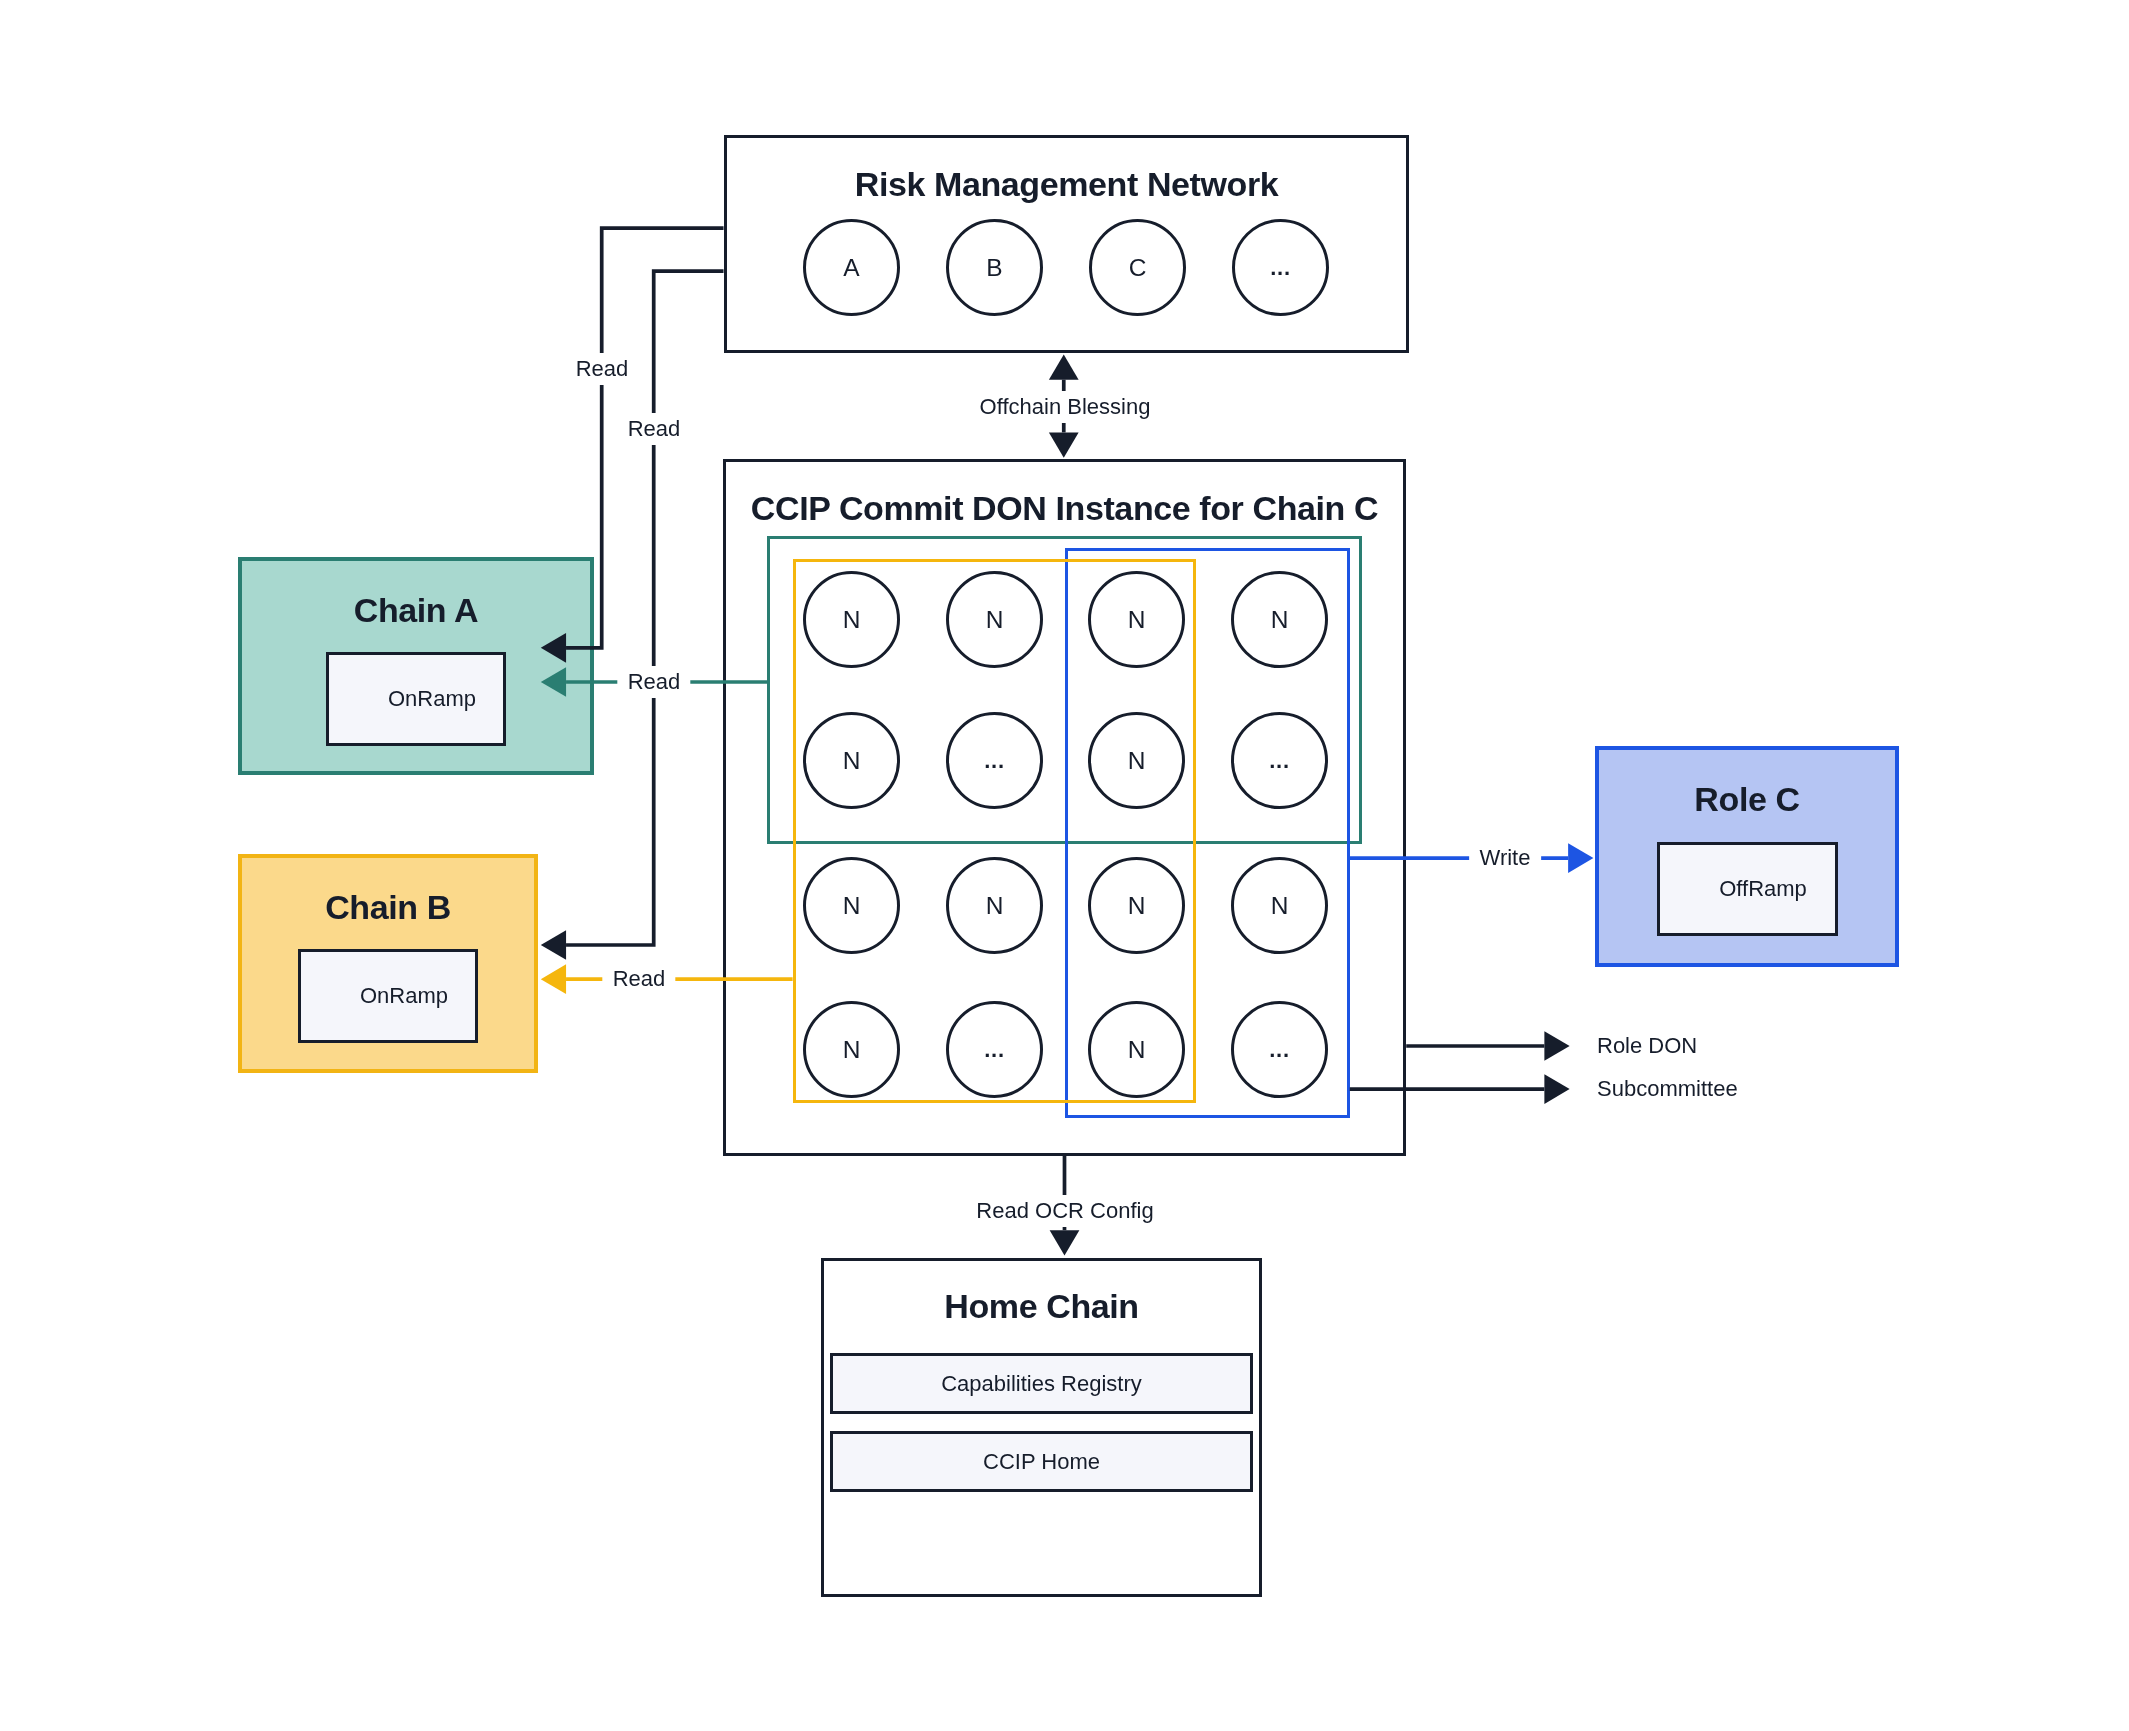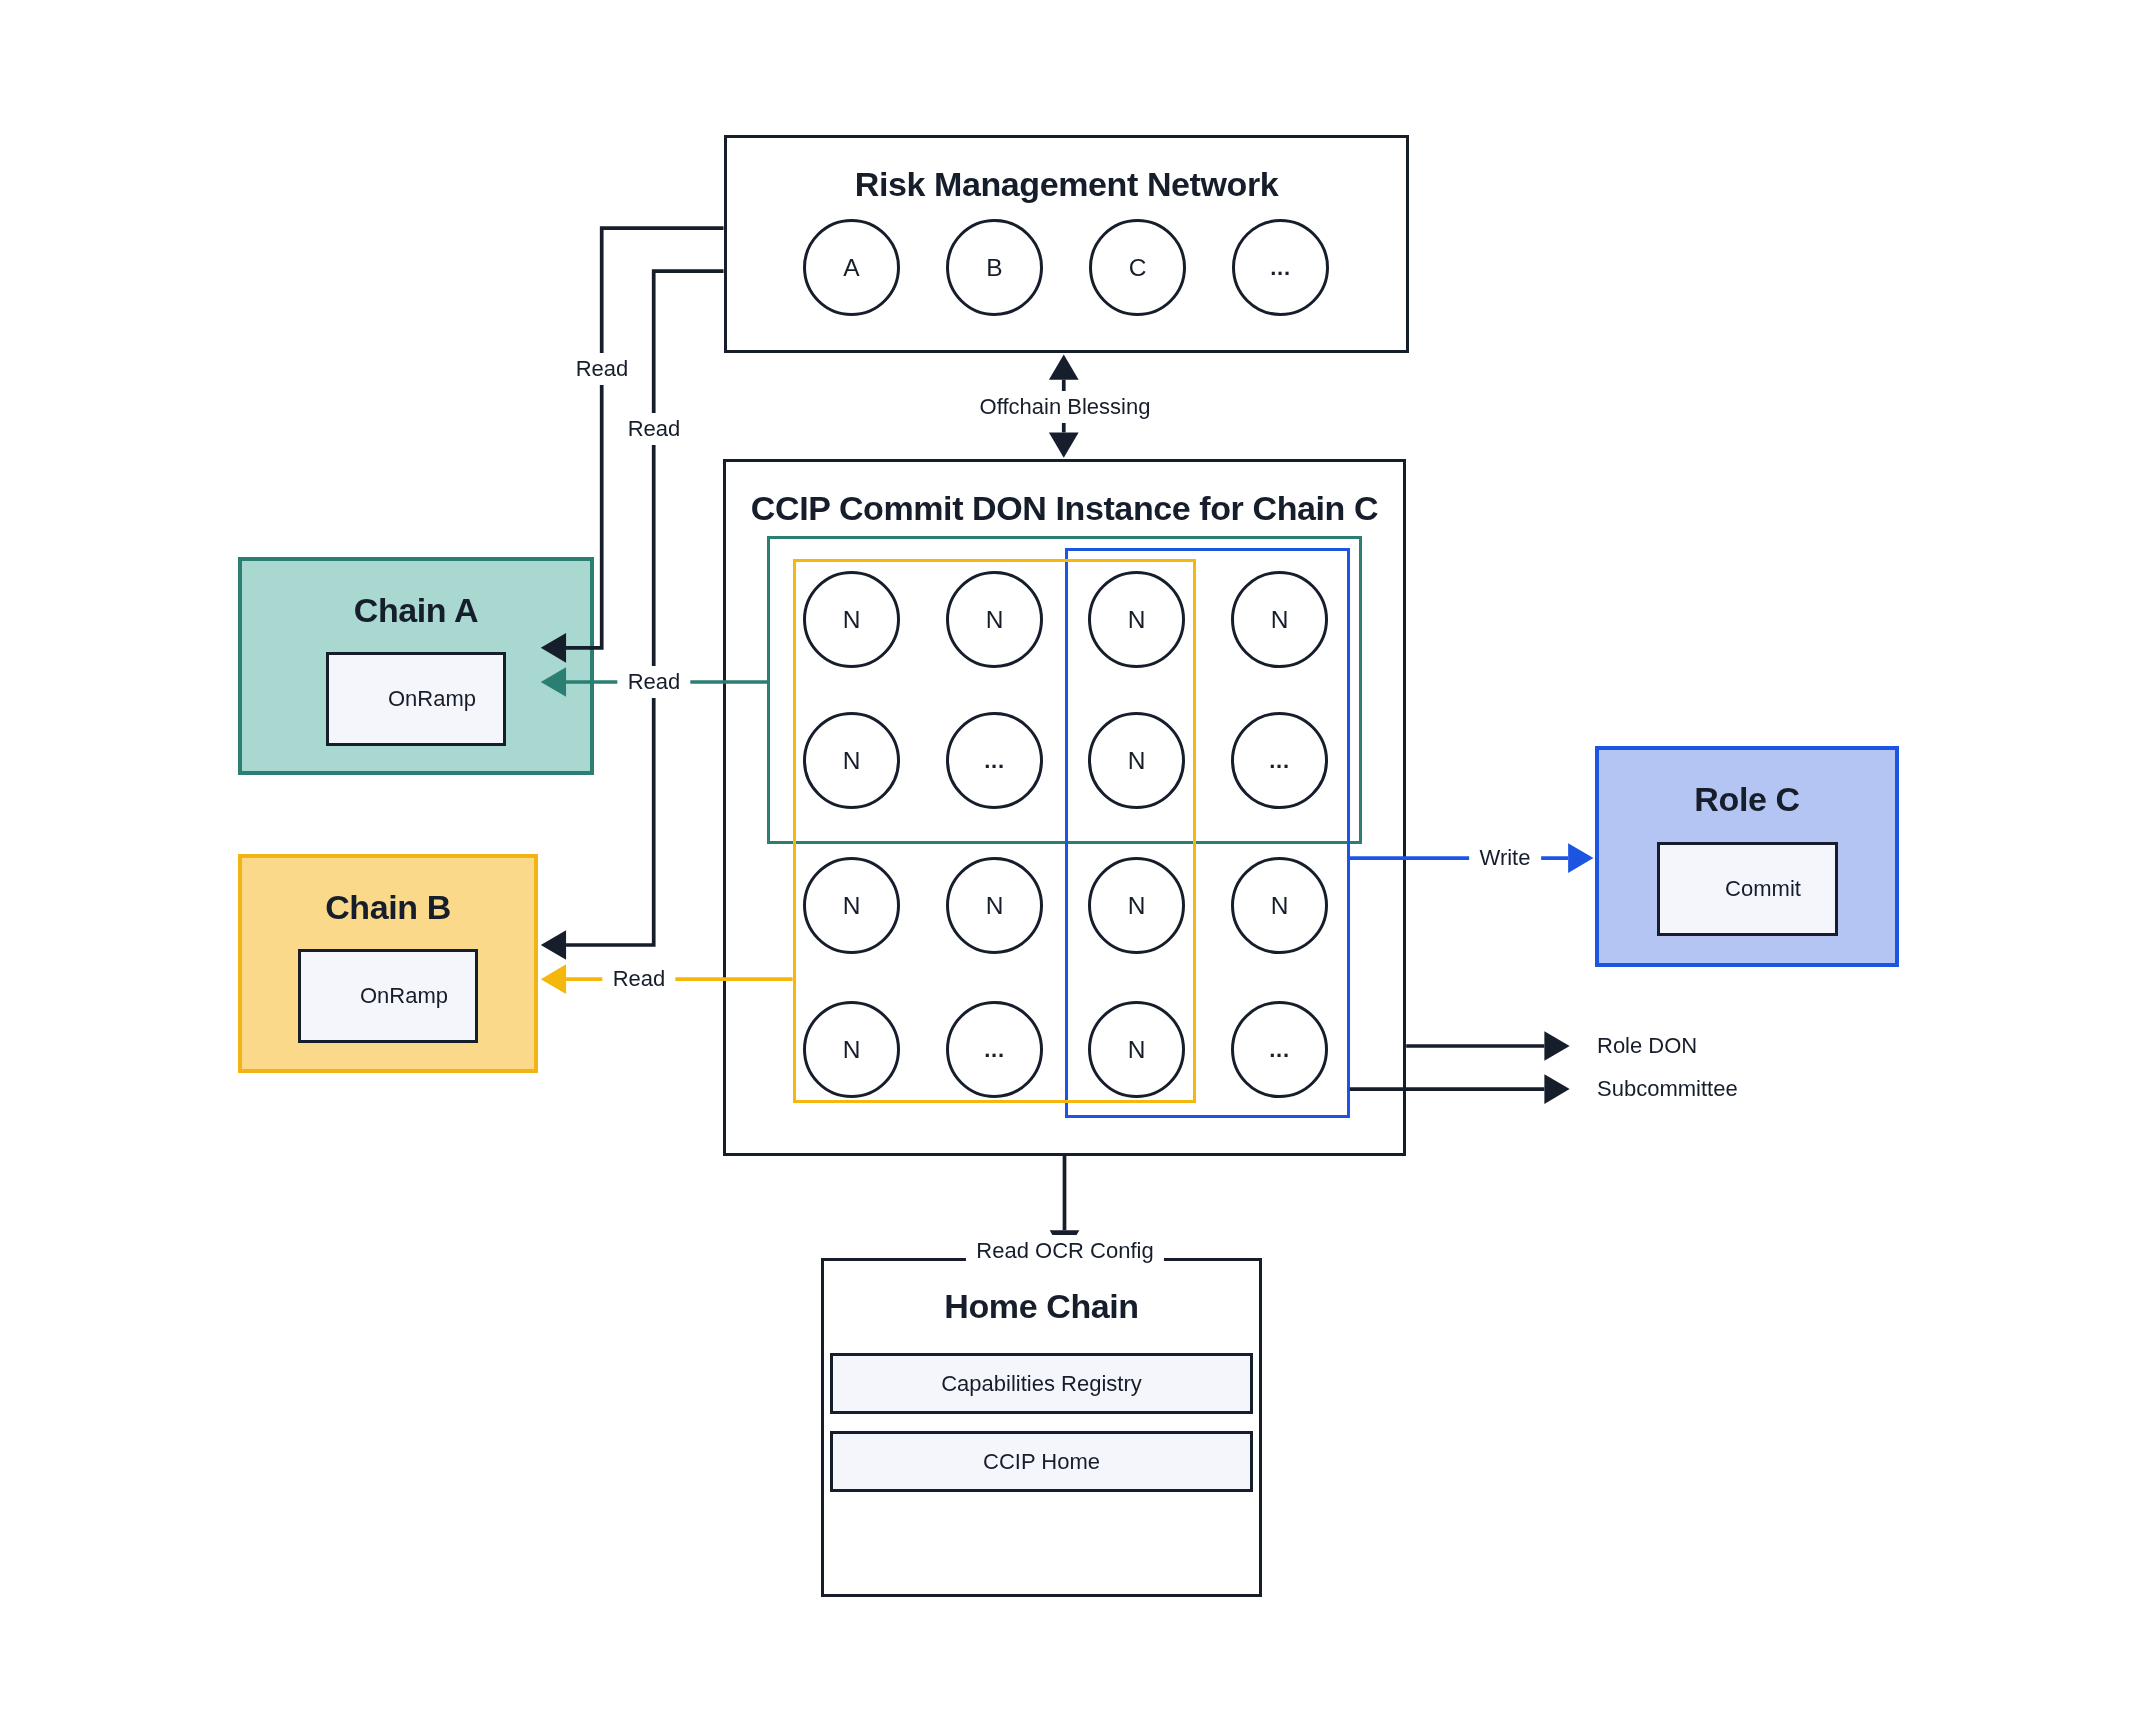--- a/index.html
+++ b/index.html
@@ -207,21 +207,21 @@
   <div class="abs chain chain-yellow pad-40" style="left:238px; top:854px; width:300px; height:219px;">
     <h2 class="frame-title">Chain B</h2>
     <div class="ramp" style="margin-top:22px;">
       <span>OnRamp</span>
     </div>
   </div>
 
   <div class="abs chain chain-blue pad-40" style="left:1595px; top:746px; width:304px; height:221px;">
     <h2 class="frame-title">Role C</h2>
     <div class="ramp" style="margin-top:23px; width:181px;">
-      <span>Commit</span>
+      <span>OffRamp</span>
     </div>
   </div>
 
   <div class="abs frame pad-35" style="left:821px; top:1258px; width:441px; height:339px;">
     <h2 class="frame-title">Home Chain</h2>
     <div class="contract-bar" style="margin-top:27px;">
       <span>Capabilities Registry</span>
     </div>
     <div class="contract-bar" style="margin-top:17px;">
       <span>CCIP Home</span>
@@ -278,16 +278,16 @@
   </svg>
 
   <div class="line-label" style="left:602px; top:369px;">Read</div>
   <div class="line-label" style="left:654px; top:429px;">Read</div>
   <div class="line-label" style="left:654px; top:682px;">Read</div>
   <div class="line-label" style="left:639px; top:979px;">Read</div>
   <div class="line-label" style="left:1065px; top:407px;">Offchain Blessing</div>
   <div class="line-label" style="left:1505px; top:858px;">Write</div>
   <div class="side-label" style="left:1597px; top:1046px;">Role DON</div>
   <div class="side-label" style="left:1597px; top:1089px;">Subcommittee</div>
-  <div class="line-label" style="left:1065px; top:1211px;margin-top:40px;">Read OCR Config</div>
+  <div class="line-label" style="left:1065px; top:1211px;">Read OCR Config</div>
 
 </div>
 
 
 </body></html>

